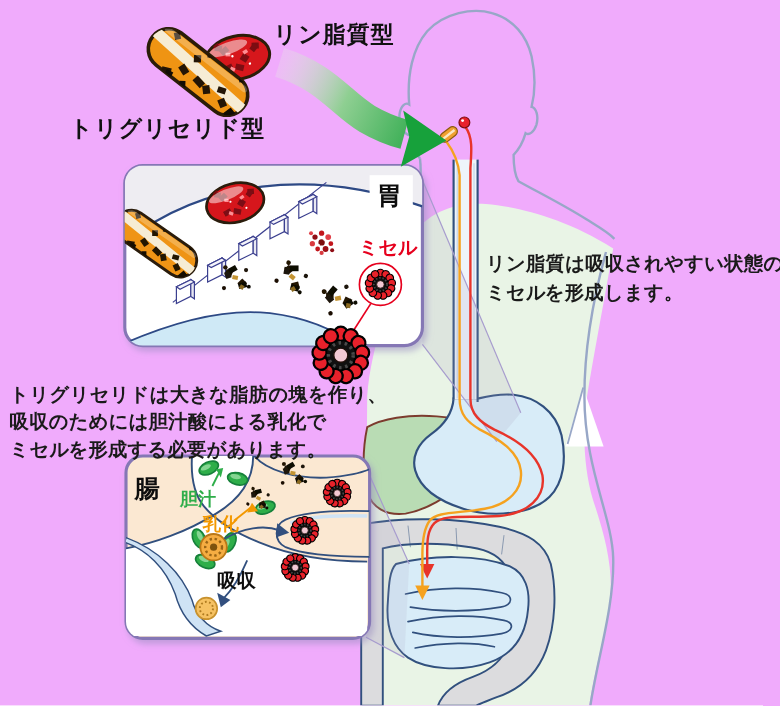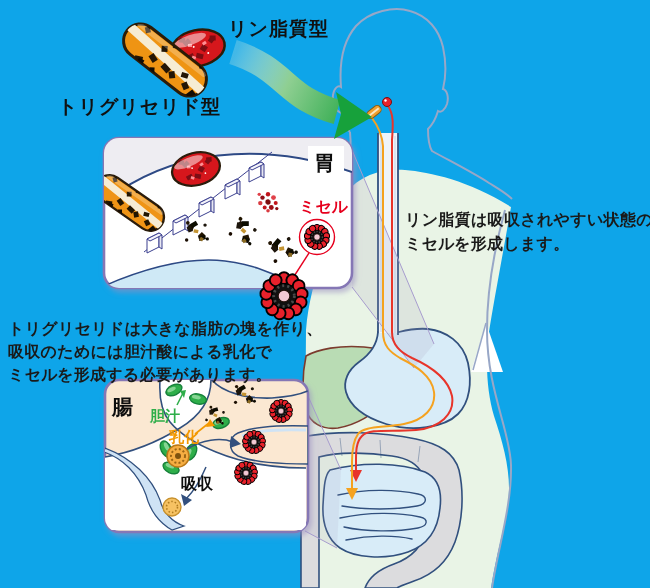--- a/index.html
+++ b/index.html
@@ -1,16 +1,16 @@
 <!DOCTYPE html>
 <html><head>
 <meta charset="utf-8">
 <style>
   html,body{margin:0;padding:0;background:#fff;}
-  .canvas{position:relative;width:650px;height:588px;background:#0ea5e9;overflow:hidden;
+  .canvas{position:relative;width:650px;height:588px;background:#f0abfc;overflow:hidden;
           font-family:"Liberation Sans","DejaVu Sans",sans-serif;}
   svg{display:block;}
   text{font-family:"Liberation Sans","DejaVu Sans",sans-serif;font-weight:bold;}
   .note{fill:#1a1a1a;font-size:16px;letter-spacing:.3px;}
   .big-label{fill:#111;font-size:19px;letter-spacing:1px;}
   .organ-label{fill:#111;}
 </style>
 </head>
 <body>
 

